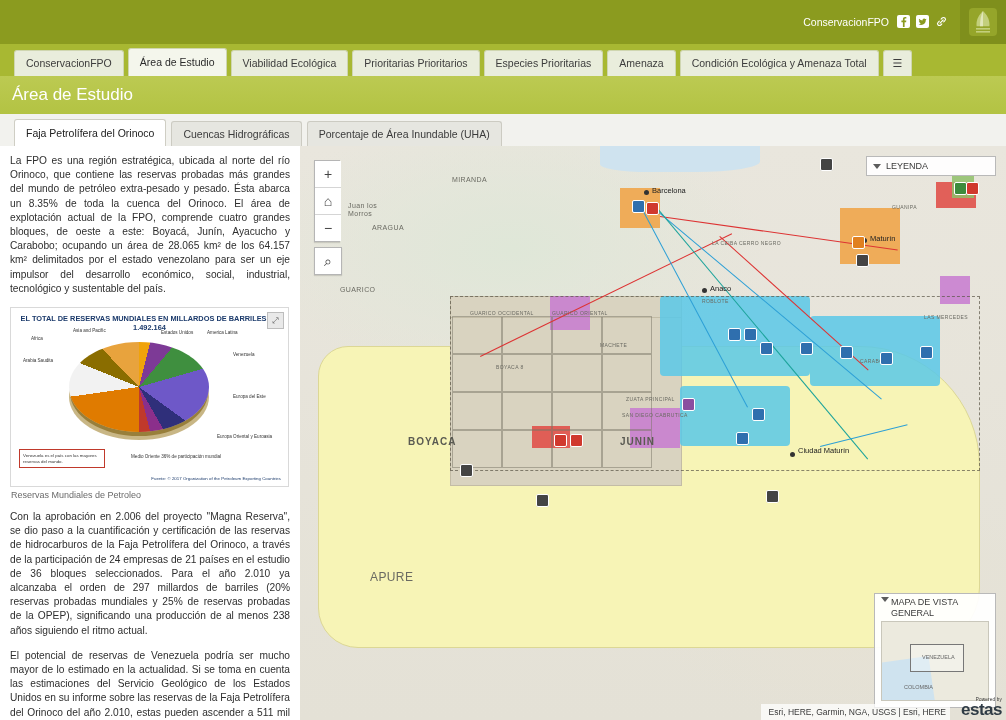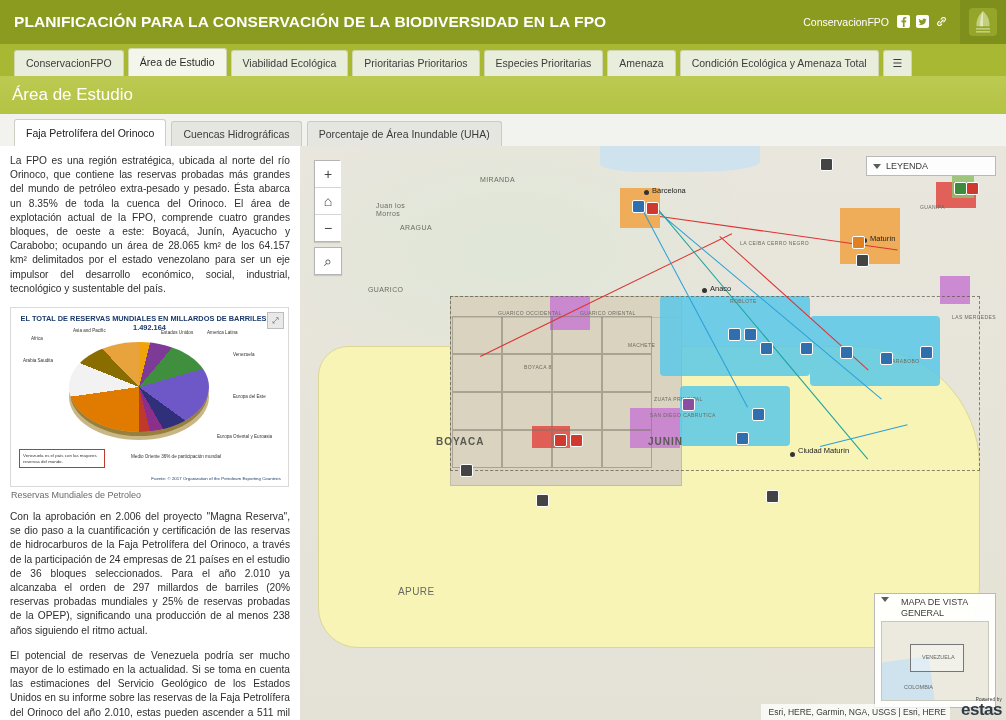--- a/index.html
+++ b/index.html
@@ -318,21 +318,20 @@
     transform-origin: 0 0;
   }
   .route.blue { border-top-color: #2c9fd6; }
   .route.teal { border-top-color: #1ca39b; }
   .maplabel {
     position: absolute;
     font-size: 7px;
     color: #6a6a62;
     letter-spacing: .4px;
     white-space: nowrap;
-    margin-left: 28px;
   }
   .maplabel.big {
     font-size: 10px;
     color: #5a5a52;
     font-weight: bold;
     letter-spacing: 1px;
   }
   .city-dot {
     position: absolute;
     width: 5px; height: 5px;
@@ -405,21 +404,21 @@
     position: absolute; right: 10px; bottom: 12px;
     width: 120px;
     background: rgba(255,255,255,.94);
     border: 1px solid #b9b9b9;
     z-index: 20;
   }
   .overview-head {
     font-size: 9px; color: #3a3a3a;
     padding: 3px 10px 2px 6px;
     line-height: 11px;
-    display: flex; gap: 12px;
+    display: flex; gap: 2px;
     cursor: pointer;
   }
   .overview-map {
     margin: 0 6px 6px 6px;
     height: 78px;
     background: #eceade;
     border: 1px solid #c9c7bb;
     position: relative;
     overflow: hidden;
   }
@@ -473,21 +472,20 @@
     border-right: 4px solid transparent;
     border-top: 5px solid #5c5c5c;
   }
 </style>
 </head>
 <body>
 
 <div id="app">
 
   <div class="header">
-    <div class="header-title">PLANIFICACIÓN PARA LA CONSERVACIÓN DE LA BIODIVERSIDAD EN LA FPO</div>
     <div class="header-right">
       <div class="header-account">ConservacionFPO</div>
       <div class="social">
         <span>
           <svg width="13" height="13" viewBox="0 0 13 13">
               <rect width="13" height="13" rx="2" fill="#fff"></rect>
               <path d="M7.6 12V7.2h1.5l.22-1.7H7.6V4.4c0-.5.14-.83.85-.83h.9V2.05C9.2 2.03 8.67 2 8.05 2 6.77 2 5.9 2.78 5.9 4.2v1.3H4.4v1.7h1.5V12h1.7z" fill="#8a9a20"></path>
             </svg>
         </span>
         <span>
@@ -628,21 +626,21 @@
       <div class="city-name" style="left:410px; top:138px;">Anaco</div>
       <div class="city-dot" style="left:490px; top:306px;"></div>
       <div class="city-name" style="left:498px; top:300px; width:52px; line-height:9px;">Ciudad Maturín</div>
 
       <div class="maplabel big" style="left:108px; top:290px;">BOYACA</div>
       <div class="maplabel big" style="left:320px; top:290px;">JUNIN</div>
       <div class="maplabel" style="left:152px; top:30px;">MIRANDA</div>
       <div class="maplabel" style="left:72px; top:78px;">ARAGUA</div>
       <div class="maplabel" style="left:48px; top:56px; width:34px; white-space:normal; line-height:8px;">Juan los Morros</div>
       <div class="maplabel" style="left:40px; top:140px;">GUARICO</div>
-      <div class="maplabel" style="left:70px; top:440px; font-size:10px;">APURE</div>
+      <div class="maplabel" style="left:70px; top:424px; font-size:12px;">APURE</div>
       <div class="maplabel" style="left:170px; top:164px; font-size:5px;">GUARICO OCCIDENTAL</div>
       <div class="maplabel" style="left:252px; top:164px; font-size:5px;">GUARICO ORIENTAL</div>
       <div class="maplabel" style="left:196px; top:218px; font-size:5px;">BOYACA 8</div>
       <div class="maplabel" style="left:326px; top:250px; font-size:5px;">ZUATA PRINCIPAL</div>
       <div class="maplabel" style="left:322px; top:266px; font-size:5px;">SAN DIEGO CABRUTICA</div>
       <div class="maplabel" style="left:300px; top:196px; font-size:5px;">MACHETE</div>
       <div class="maplabel" style="left:412px; top:94px; font-size:5px;">LA CEIBA CERRO NEGRO</div>
       <div class="maplabel" style="left:402px; top:152px; font-size:5px;">ROBLOTE</div>
       <div class="maplabel" style="left:560px; top:212px; font-size:5px;">CARABOBO</div>
       <div class="maplabel" style="left:624px; top:168px; font-size:5px;">LAS MERCEDES</div>

